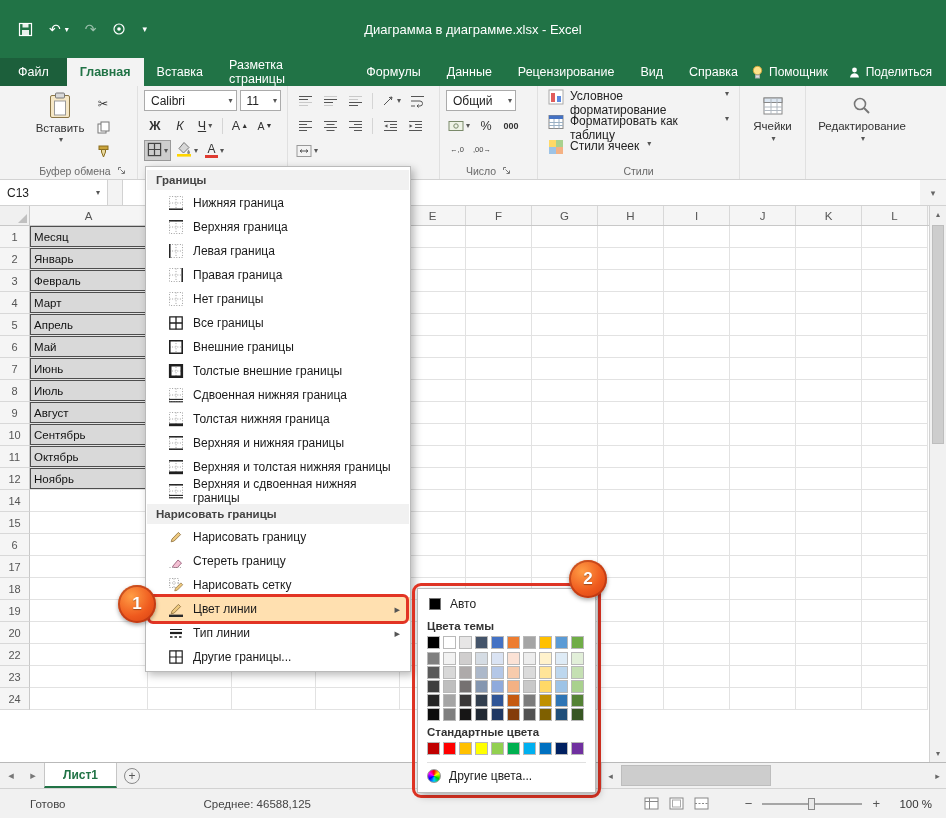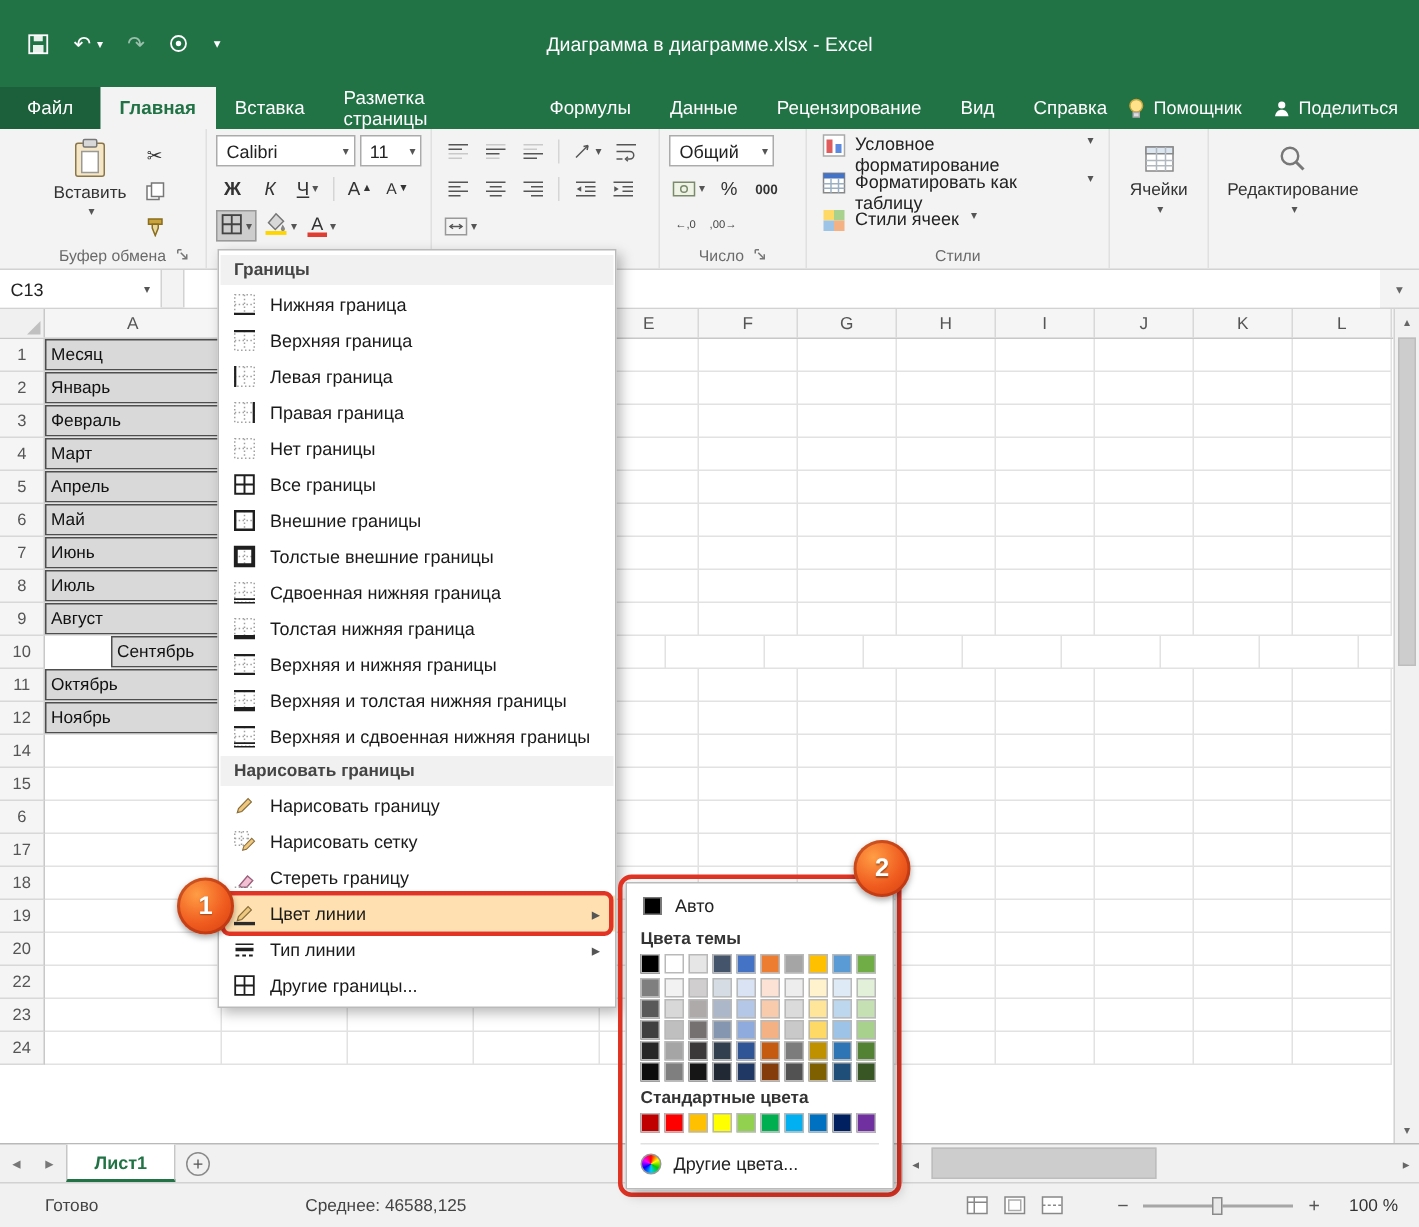--- a/index.html
+++ b/index.html
@@ -91,21 +91,21 @@
 .sticon{display:flex;align-items:center}
 .zoomout{margin-left:26px;font-size:13px;color:#555}
 .zoomin{font-size:13px;color:#555}
 .ztrack{width:100px;height:2px;background:#a6a6a6;position:relative;display:inline-block}
 .zthumb{position:absolute;left:46px;top:-5px;width:7px;height:12px;background:#e9e9e9;border:1px solid #8a8a8a}
 .zoomlbl{width:42px;text-align:right;color:#333}
 
 
 .bmenu{position:absolute;left:145px;top:166px;width:266px;background:#fff;border:1px solid #bababa;box-shadow:3px 3px 8px rgba(0,0,0,.28);z-index:40;padding:2px 0}
 .mhead{background:#f1f1f1;color:#444;font-weight:bold;font-size:11.5px;padding:4px 9px;margin:1px}
-.mitem{height:24px;display:flex;align-items:center;gap:9px;padding:0 10px 0 9px;font-size:12px;color:#1a1a1a;position:relative;cursor:default}
+.mitem{height:24px;display:flex;align-items:center;gap:9px;padding:0 10px 0 22px;font-size:12px;color:#1a1a1a;position:relative;cursor:default}
 .micon{width:16px;height:16px;flex:none;display:flex}
 .marr{margin-left:auto;color:#555;font-size:11px}
 .mitem.hl{background:#ffe0b0}
 .annotated::after{content:"";position:absolute;left:1px;right:1px;top:-3px;bottom:-3px;border:3px solid #e23424;border-radius:6px;pointer-events:none}
 
 
 .colorannot{position:absolute;left:412px;top:583px;z-index:45;border:3px solid #e23424;border-radius:9px;padding:2px}
 .cmenu{width:179px;background:#fff;border:1px solid #bababa;box-shadow:3px 3px 8px rgba(0,0,0,.28);padding:4px 9px 6px;font-size:12px}
 .autorow{display:flex;align-items:center;gap:9px;height:22px;padding:0 2px;cursor:default}
 .autosw{width:12px;height:12px;background:#000;border:1px solid #777;flex:none}
@@ -628,21 +628,21 @@
           <div class="cell" style="width: 66px;"></div>
           <div class="cell" style="width: 66px;"></div>
           <div class="cell" style="width: 66px;"></div>
           <div class="cell" style="width: 66px;"></div>
           <div class="cell" style="width: 66px;"></div>
           <div class="cell" style="width: 66px;"></div>
           <div class="cell" style="width: 66px;"></div>
         </div>
         <div class="srow">
           <div class="rn">10</div>
-          <div class="cell sel" style="width: 118px; margin-left: 44px;">Сентябрь</div>
+          <div class="cell sel" style="width: 118px;">Сентябрь</div>
           <div class="cell" style="width: 84px;"></div>
           <div class="cell" style="width: 84px;"></div>
           <div class="cell" style="width: 84px;"></div>
           <div class="cell" style="width: 66px;"></div>
           <div class="cell" style="width: 66px;"></div>
           <div class="cell" style="width: 66px;"></div>
           <div class="cell" style="width: 66px;"></div>
           <div class="cell" style="width: 66px;"></div>
           <div class="cell" style="width: 66px;"></div>
           <div class="cell" style="width: 66px;"></div>
@@ -1028,37 +1028,37 @@
       <span class="micon">
         <svg width="16" height="16" viewBox="0 0 16 16">
           <path d="M3.2 12.8 4 10 10.4 3.4l2.2 2.2L6.2 12l-3 .8z" fill="#edc87e" stroke="#8a6d3b" stroke-width="0.8"></path>
         </svg>
       </span>
       <span class="mlabel">Нарисовать границу</span>
     </div>
     <div class="mitem">
       <span class="micon">
         <svg width="16" height="16" viewBox="0 0 16 16">
+          <path d="M4.5 13.5 10 7l3.5 3-4 4.5H6z" fill="#f3c0d3" stroke="#9a5f7a" stroke-width="0.9"></path>
+          <path d="M1.5 14.5H14.5" stroke="#a0a0a0" stroke-dasharray="1 1.6"></path>
+        </svg>
+      </span>
+      <span class="mlabel">Стереть границу</span>
+    </div>
+    <div class="mitem">
+      <span class="micon">
+        <svg width="16" height="16" viewBox="0 0 16 16">
           <rect x="1.5" y="1.5" width="9" height="9" stroke="#a0a0a0" stroke-dasharray="1 1.6" fill="none" stroke-width="1"></rect>
           <path d="M6 1.5V10.5M1.5 6H10.5" stroke="#a0a0a0" stroke-dasharray="1 1.6" fill="none" stroke-width="1"></path>
           <g transform="translate(4 3) scale(0.85)">
             <path d="M3.2 12.8 4 10 10.4 3.4l2.2 2.2L6.2 12l-3 .8z" fill="#edc87e" stroke="#8a6d3b" stroke-width="0.8"></path>
           </g>
         </svg>
       </span>
       <span class="mlabel">Нарисовать сетку</span>
-    </div>
-    <div class="mitem">
-      <span class="micon">
-        <svg width="16" height="16" viewBox="0 0 16 16">
-          <path d="M4.5 13.5 10 7l3.5 3-4 4.5H6z" fill="#f3c0d3" stroke="#9a5f7a" stroke-width="0.9"></path>
-          <path d="M1.5 14.5H14.5" stroke="#a0a0a0" stroke-dasharray="1 1.6"></path>
-        </svg>
-      </span>
-      <span class="mlabel">Стереть границу</span>
     </div>
     <div class="mitem hl annotated">
       <span class="micon">
         <svg width="16" height="16" viewBox="0 0 16 16">
           <path d="M3.2 12.8 4 10 10.4 3.4l2.2 2.2L6.2 12l-3 .8z" fill="#edc87e" stroke="#8a6d3b" stroke-width="0.8"></path>
           <rect x="1" y="13.6" width="14" height="2.4" fill="#2b2b2b"></rect>
         </svg>
       </span>
       <span class="mlabel">Цвет линии</span>
       <span class="marr">▸</span>

